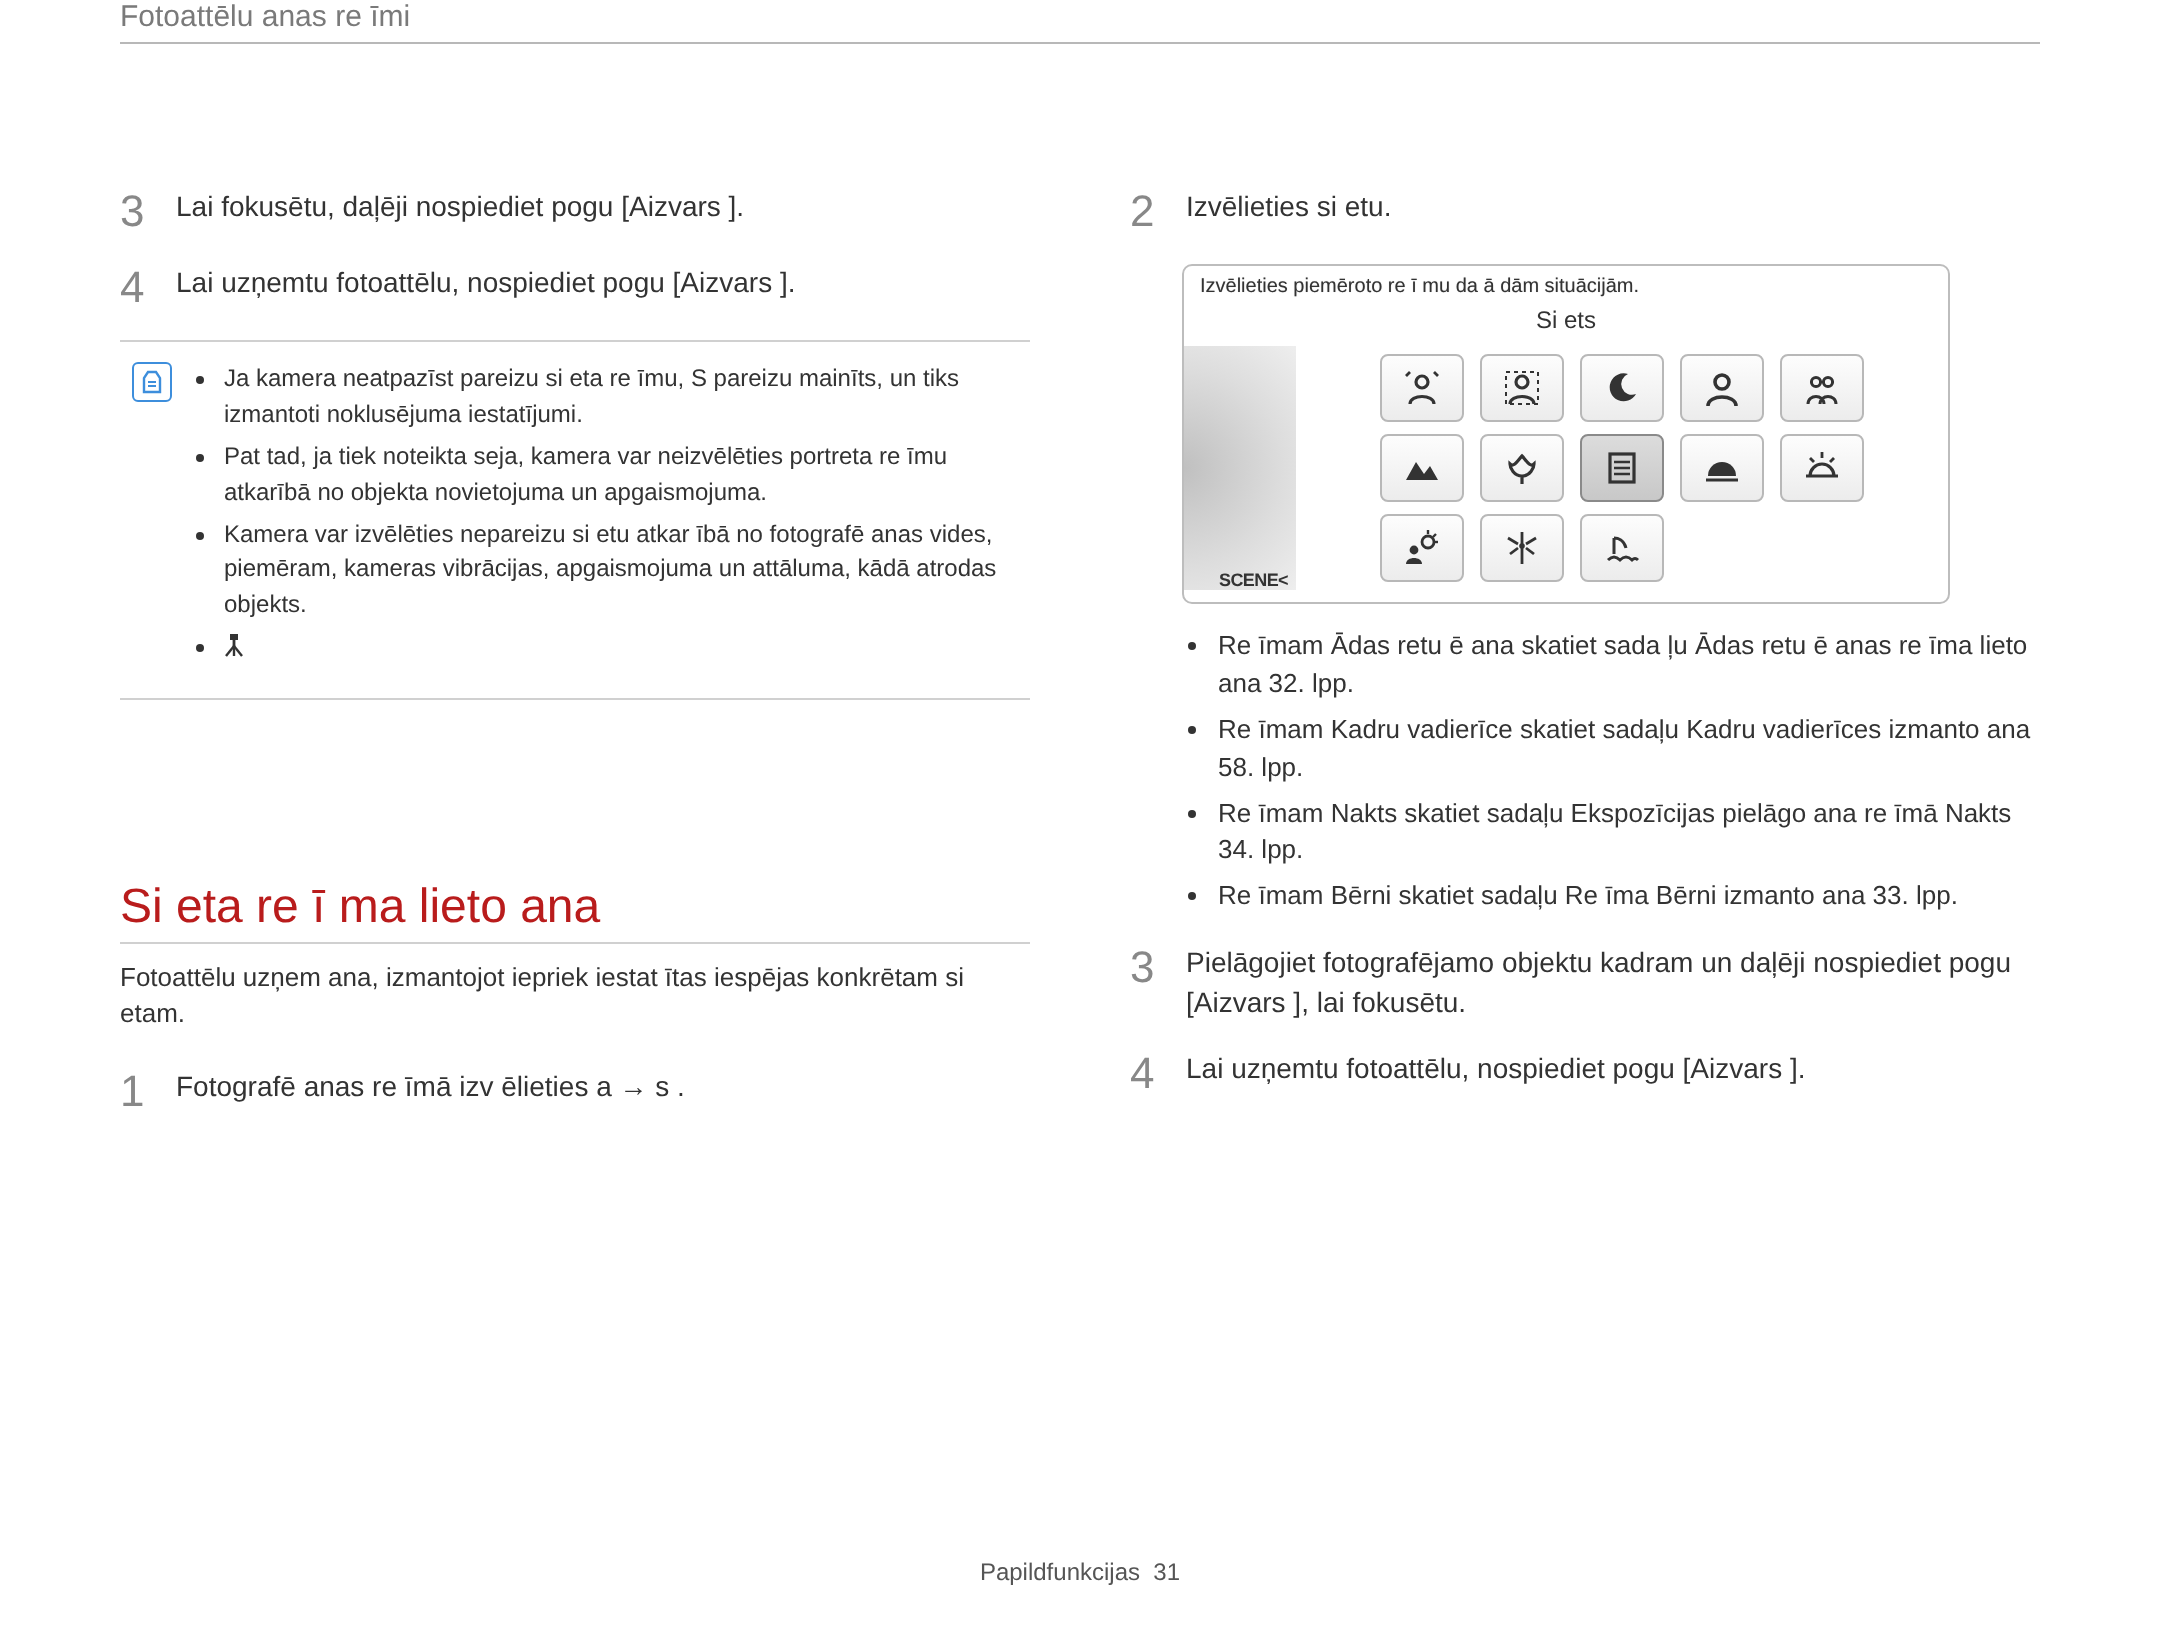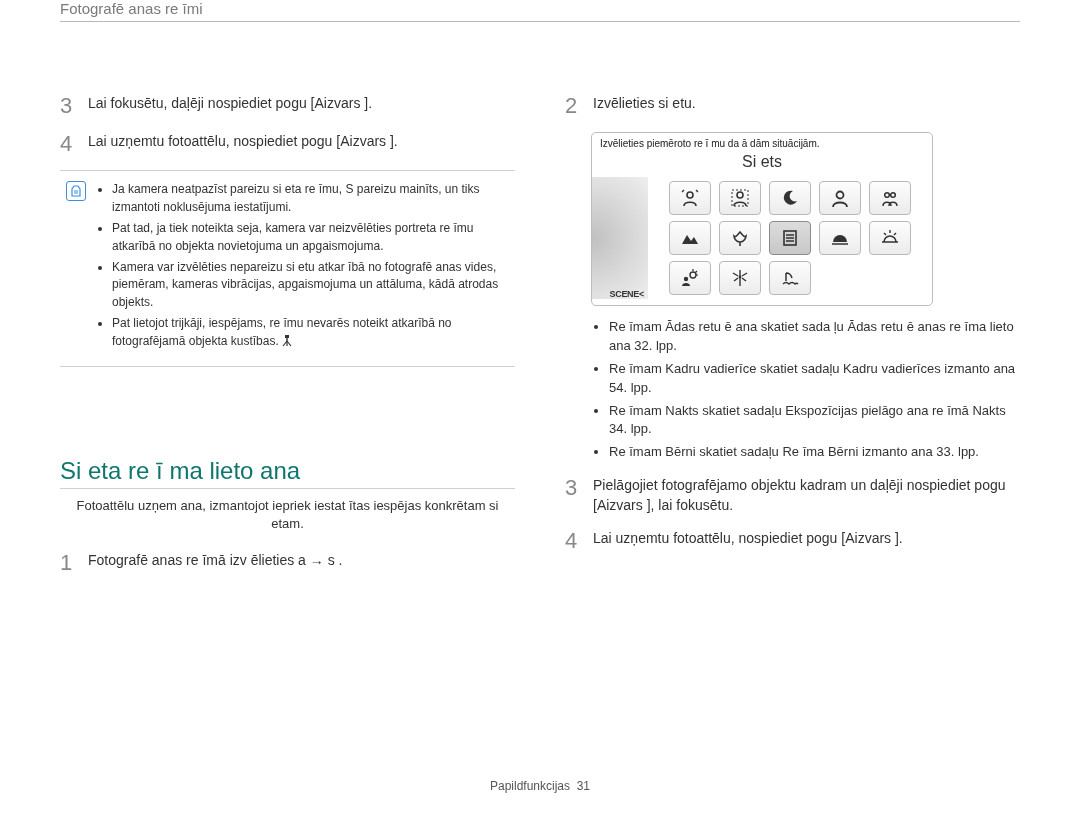--- a/index.html
+++ b/index.html
@@ -18,33 +18,32 @@
   }
   .col { flex: 1; }
   .header-line {
     font-size: 15px;
     color: #7a7a7a;
     border-bottom: 1px solid #b8b8b8;
     padding-bottom: 4px;
     margin: 0 60px 24px 60px;
   }
   .section-title {
-    color: #0f766e;
+    color: #b91c1c;
     font-size: 24px;
     font-weight: 400;
     margin-bottom: 8px;
     border-bottom: 1px solid #d0d0d0;
     padding-bottom: 3px;
   }
   .section-desc {
     font-size: 13px;
     color: #333;
     margin-bottom: 18px;
     line-height: 1.4;
-    text-align: center;
   }
   .step {
     display: flex;
     align-items: flex-start;
     gap: 10px;
     margin-bottom: 14px;
   }
   .step-num {
     font-size: 22px;
     color: #888;
@@ -77,35 +76,35 @@
   .note-icon svg { display: block; }
   .note-list { list-style: disc; padding-left: 16px; }
   .note-list li { margin-bottom: 4px; }
   .inline-icon { display:inline-block; vertical-align:-2px; }
   .device-shot {
     margin: 4px 0 12px 0;
   }
   .device-frame {
     border: 1px solid #bdbdbd;
     border-radius: 5px;
-    width: 342px;
+    width: 384px;
     overflow: hidden;
     margin-left: 26px;
     position: relative;
     font-family: Arial, sans-serif;
   }
   .device-caption {
     font-size: 10px;
     padding: 5px 8px 0 8px;
     color: #333;
     text-shadow: 0 0 0.5px rgba(0,0,0,0.25);
   }
   .device-title {
     text-align: center;
-    font-size: 16px;
+    font-size: 12px;
     padding: 4px 0 6px 0;
     color: #333;
   }
   .device-body {
     display:flex;
     align-items: stretch;
     padding-bottom: 6px;
     position: relative;
   }
   .device-left {
@@ -155,21 +154,21 @@
     bottom: 22px;
     left:0; right:0;
     text-align:center;
     font-size: 12px;
     color: #555;
   }
 </style>
 </head>
 <body>
 
-<div class="header-line">Fotografē anas re   īmi</div>
+<div class="header-line">Fotoattēlu anas re   īmi</div>
 
 <div class="page">
 
   <div class="col">
     <div class="step">
       <div class="step-num">3</div>
       <div class="step-text">Lai fokusētu, daļēji nospiediet pogu [Aizvars ].</div>
     </div>
     <div class="step">
       <div class="step-num">4</div>
@@ -182,21 +181,20 @@
             <path d="M5 2 L9 2 L11 5 L11 12 L3 12 L3 5 Z" fill="none" stroke="#3d8edc" stroke-width="1.2"></path>
             <line x1="5" y1="7" x2="9" y2="7" stroke="#3d8edc" stroke-width="1"></line>
             <line x1="5" y1="9" x2="9" y2="9" stroke="#3d8edc" stroke-width="1"></line>
           </svg>
       </div>
       <ul class="note-list">
         <li>Ja kamera neatpazīst pareizu si eta re   īmu, S    pareizu mainīts, un tiks izmantoti noklusējuma iestatījumi.</li>
         <li>Pat tad, ja tiek noteikta seja, kamera var neizvēlēties portreta re  īmu atkarībā no objekta novietojuma un apgaismojuma.</li>
         <li>Kamera var izvēlēties nepareizu si etu atkar ībā no fotografē anas vides, piemēram, kameras vibrācijas, apgaismojuma un attāluma, kādā atrodas objekts.</li>
         <li>
-          <span>Pat lietojot trijkāji, iespējams, re īmu    nevarēs noteikt atkarībā no fotografējamā objekta kustības.</span>
           <span class="inline-icon">
             <svg width="10" height="12" viewBox="0 0 10 12">
                 <rect x="3" y="0" width="4" height="3" fill="#333"></rect>
                 <line x1="5" y1="3" x2="5" y2="6" stroke="#333" stroke-width="1.4"></line>
                 <line x1="5" y1="6" x2="1" y2="11" stroke="#333" stroke-width="1.2"></line>
                 <line x1="5" y1="6" x2="5" y2="11" stroke="#333" stroke-width="1.2"></line>
                 <line x1="5" y1="6" x2="9" y2="11" stroke="#333" stroke-width="1.2"></line>
               </svg>
           </span>
         </li>
@@ -327,21 +325,21 @@
                   <path d="M6 13 L6 5 M6 5 C8 5 11 6 12 10" fill="none" stroke="#333" stroke-width="1.5"></path>
                 </svg>
               </div>
           </div>
         </div>
       </div>
     </div>
 
     <ul class="bullet-list">
       <li>Re  īmam Ādas retu ē ana skatiet sada ļu  Ādas retu ē anas re īma lieto ana   32. lpp.</li>
-      <li>Re  īmam Kadru vadierīce skatiet sadaļu  Kadru vadierīces izmanto ana   54. lpp.</li>
+      <li>Re  īmam Kadru vadierīce skatiet sadaļu  Kadru vadierīces izmanto ana   58. lpp.</li>
       <li>Re  īmam Nakts skatiet sadaļu  Ekspozīcijas pielāgo ana re īmā Nakts   34. lpp.</li>
       <li>Re  īmam Bērni skatiet sadaļu  Re  īma Bērni izmanto ana  33. lpp.</li>
     </ul>
 
     <div class="step">
       <div class="step-num">3</div>
       <div class="step-text">Pielāgojiet fotografējamo objektu kadram un daļēji nospiediet pogu [Aizvars ], lai fokusētu.</div>
     </div>
     <div class="step">
       <div class="step-num">4</div>

